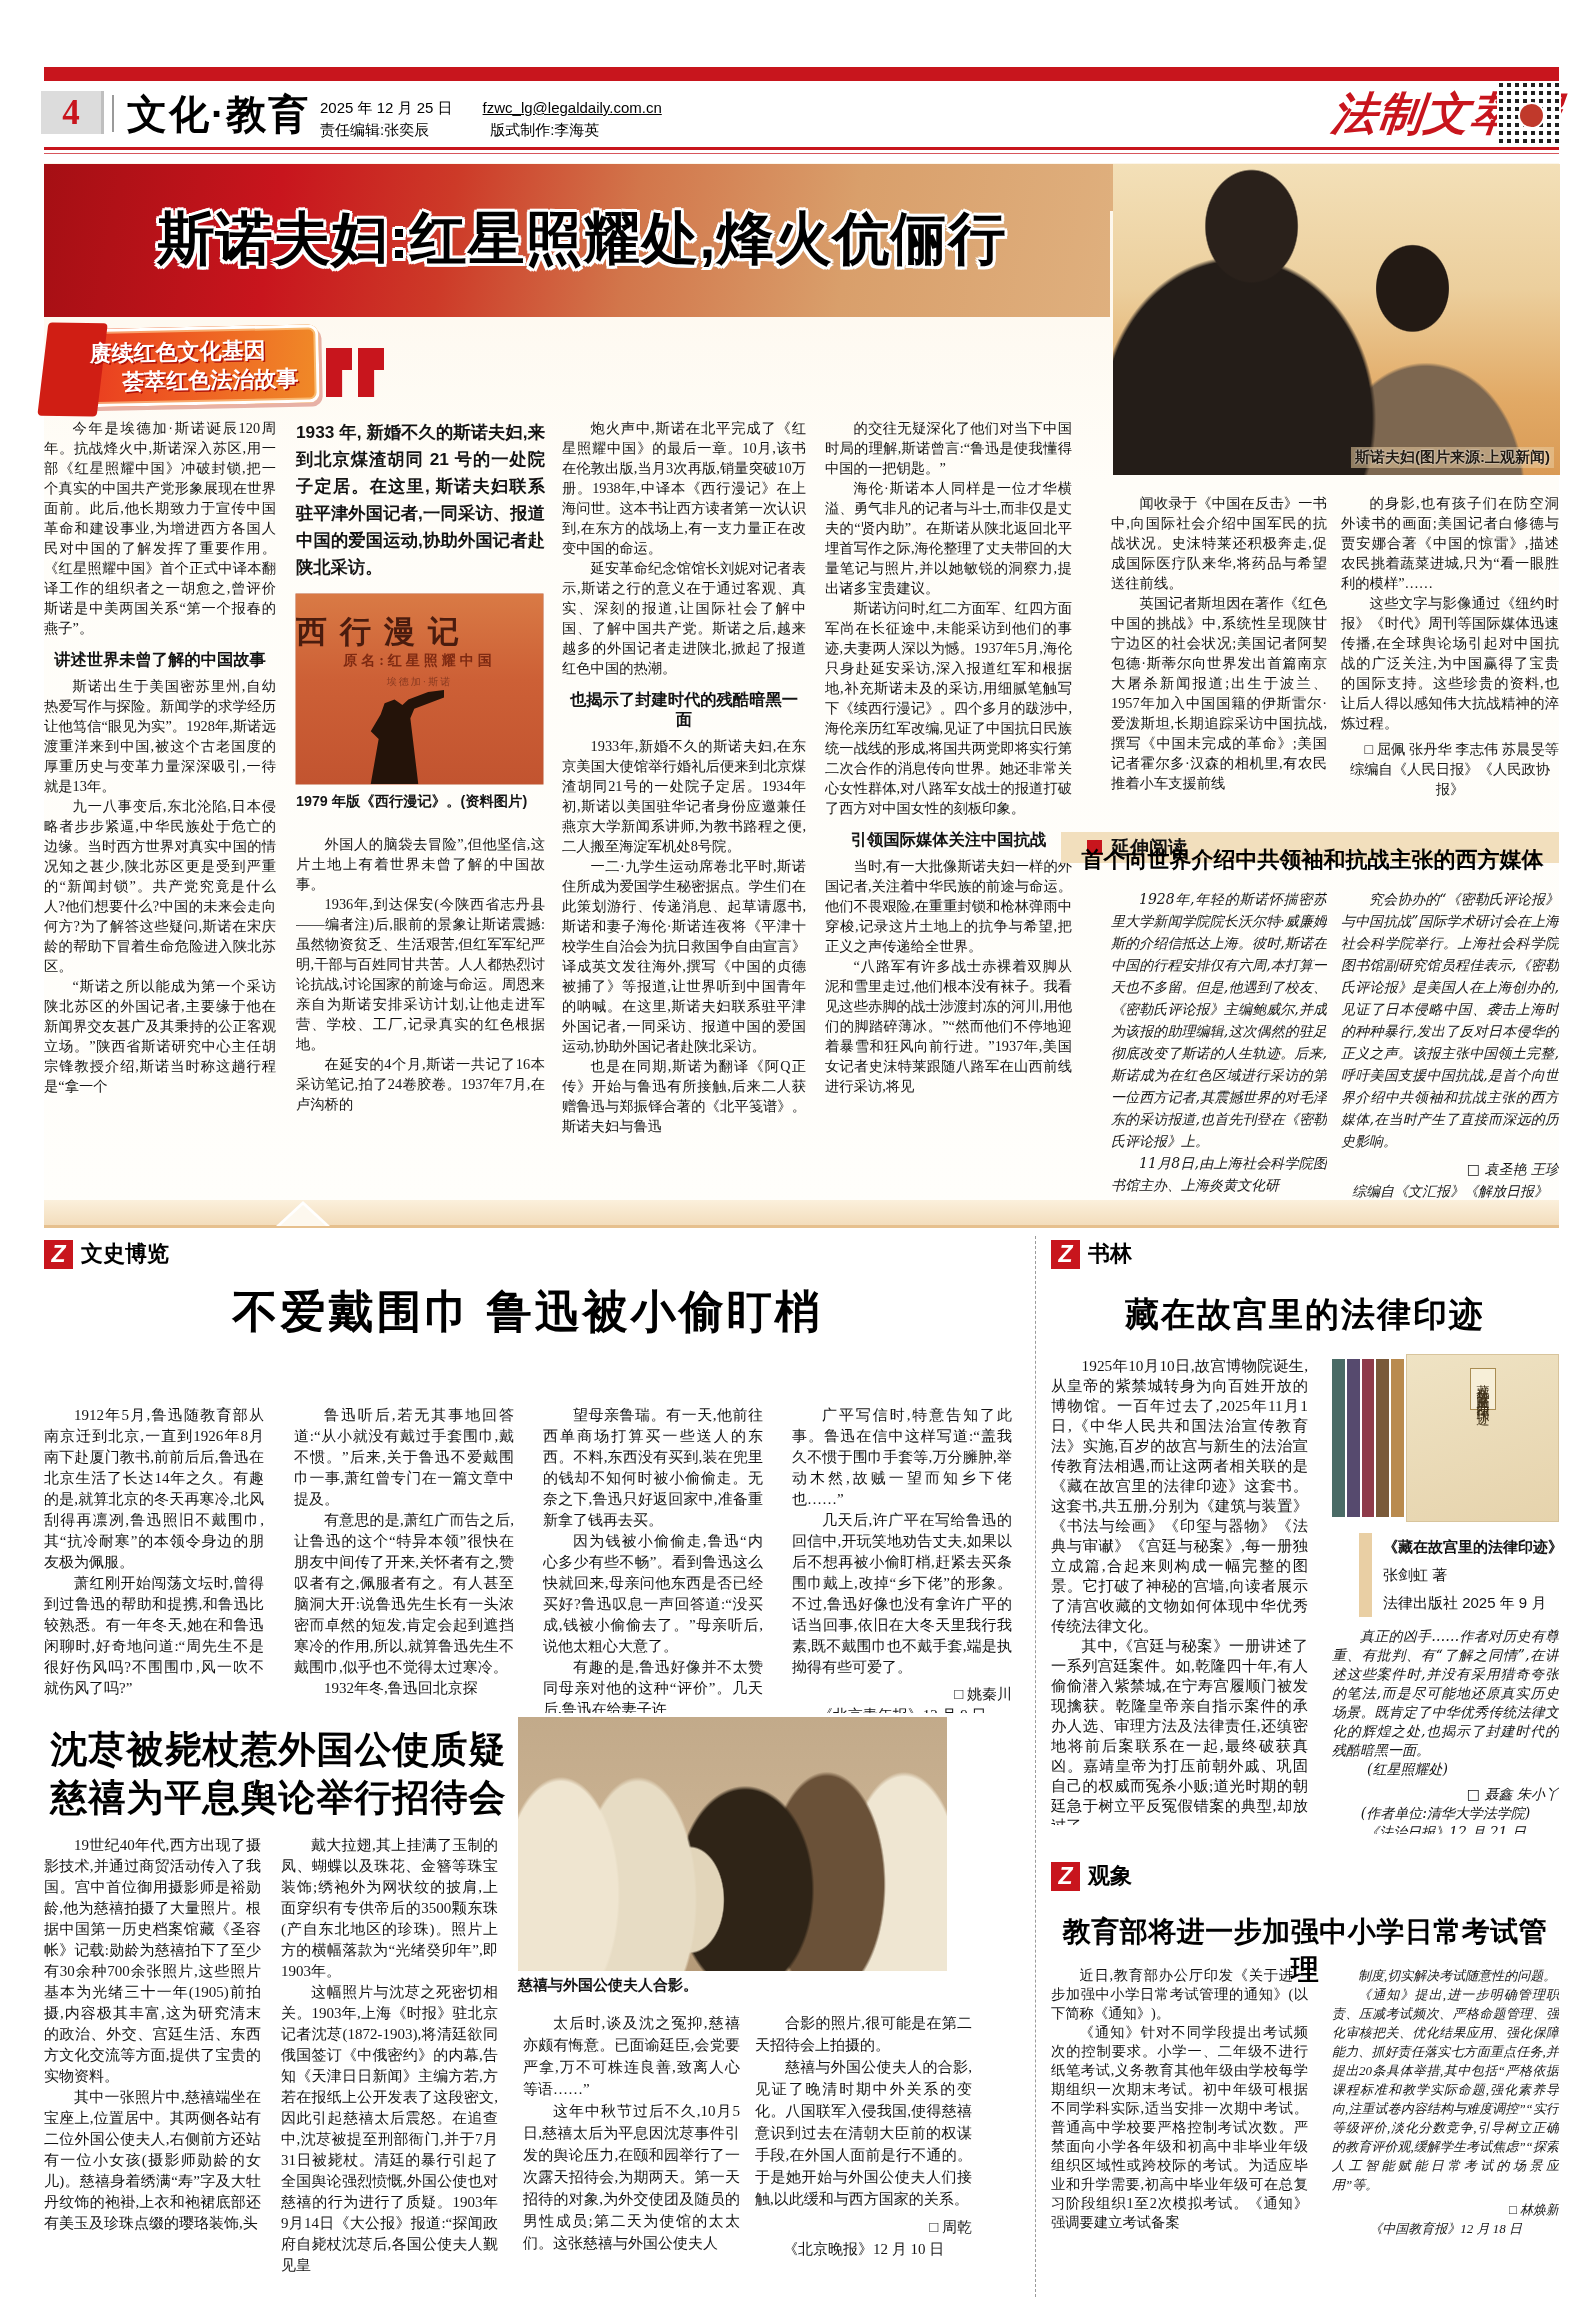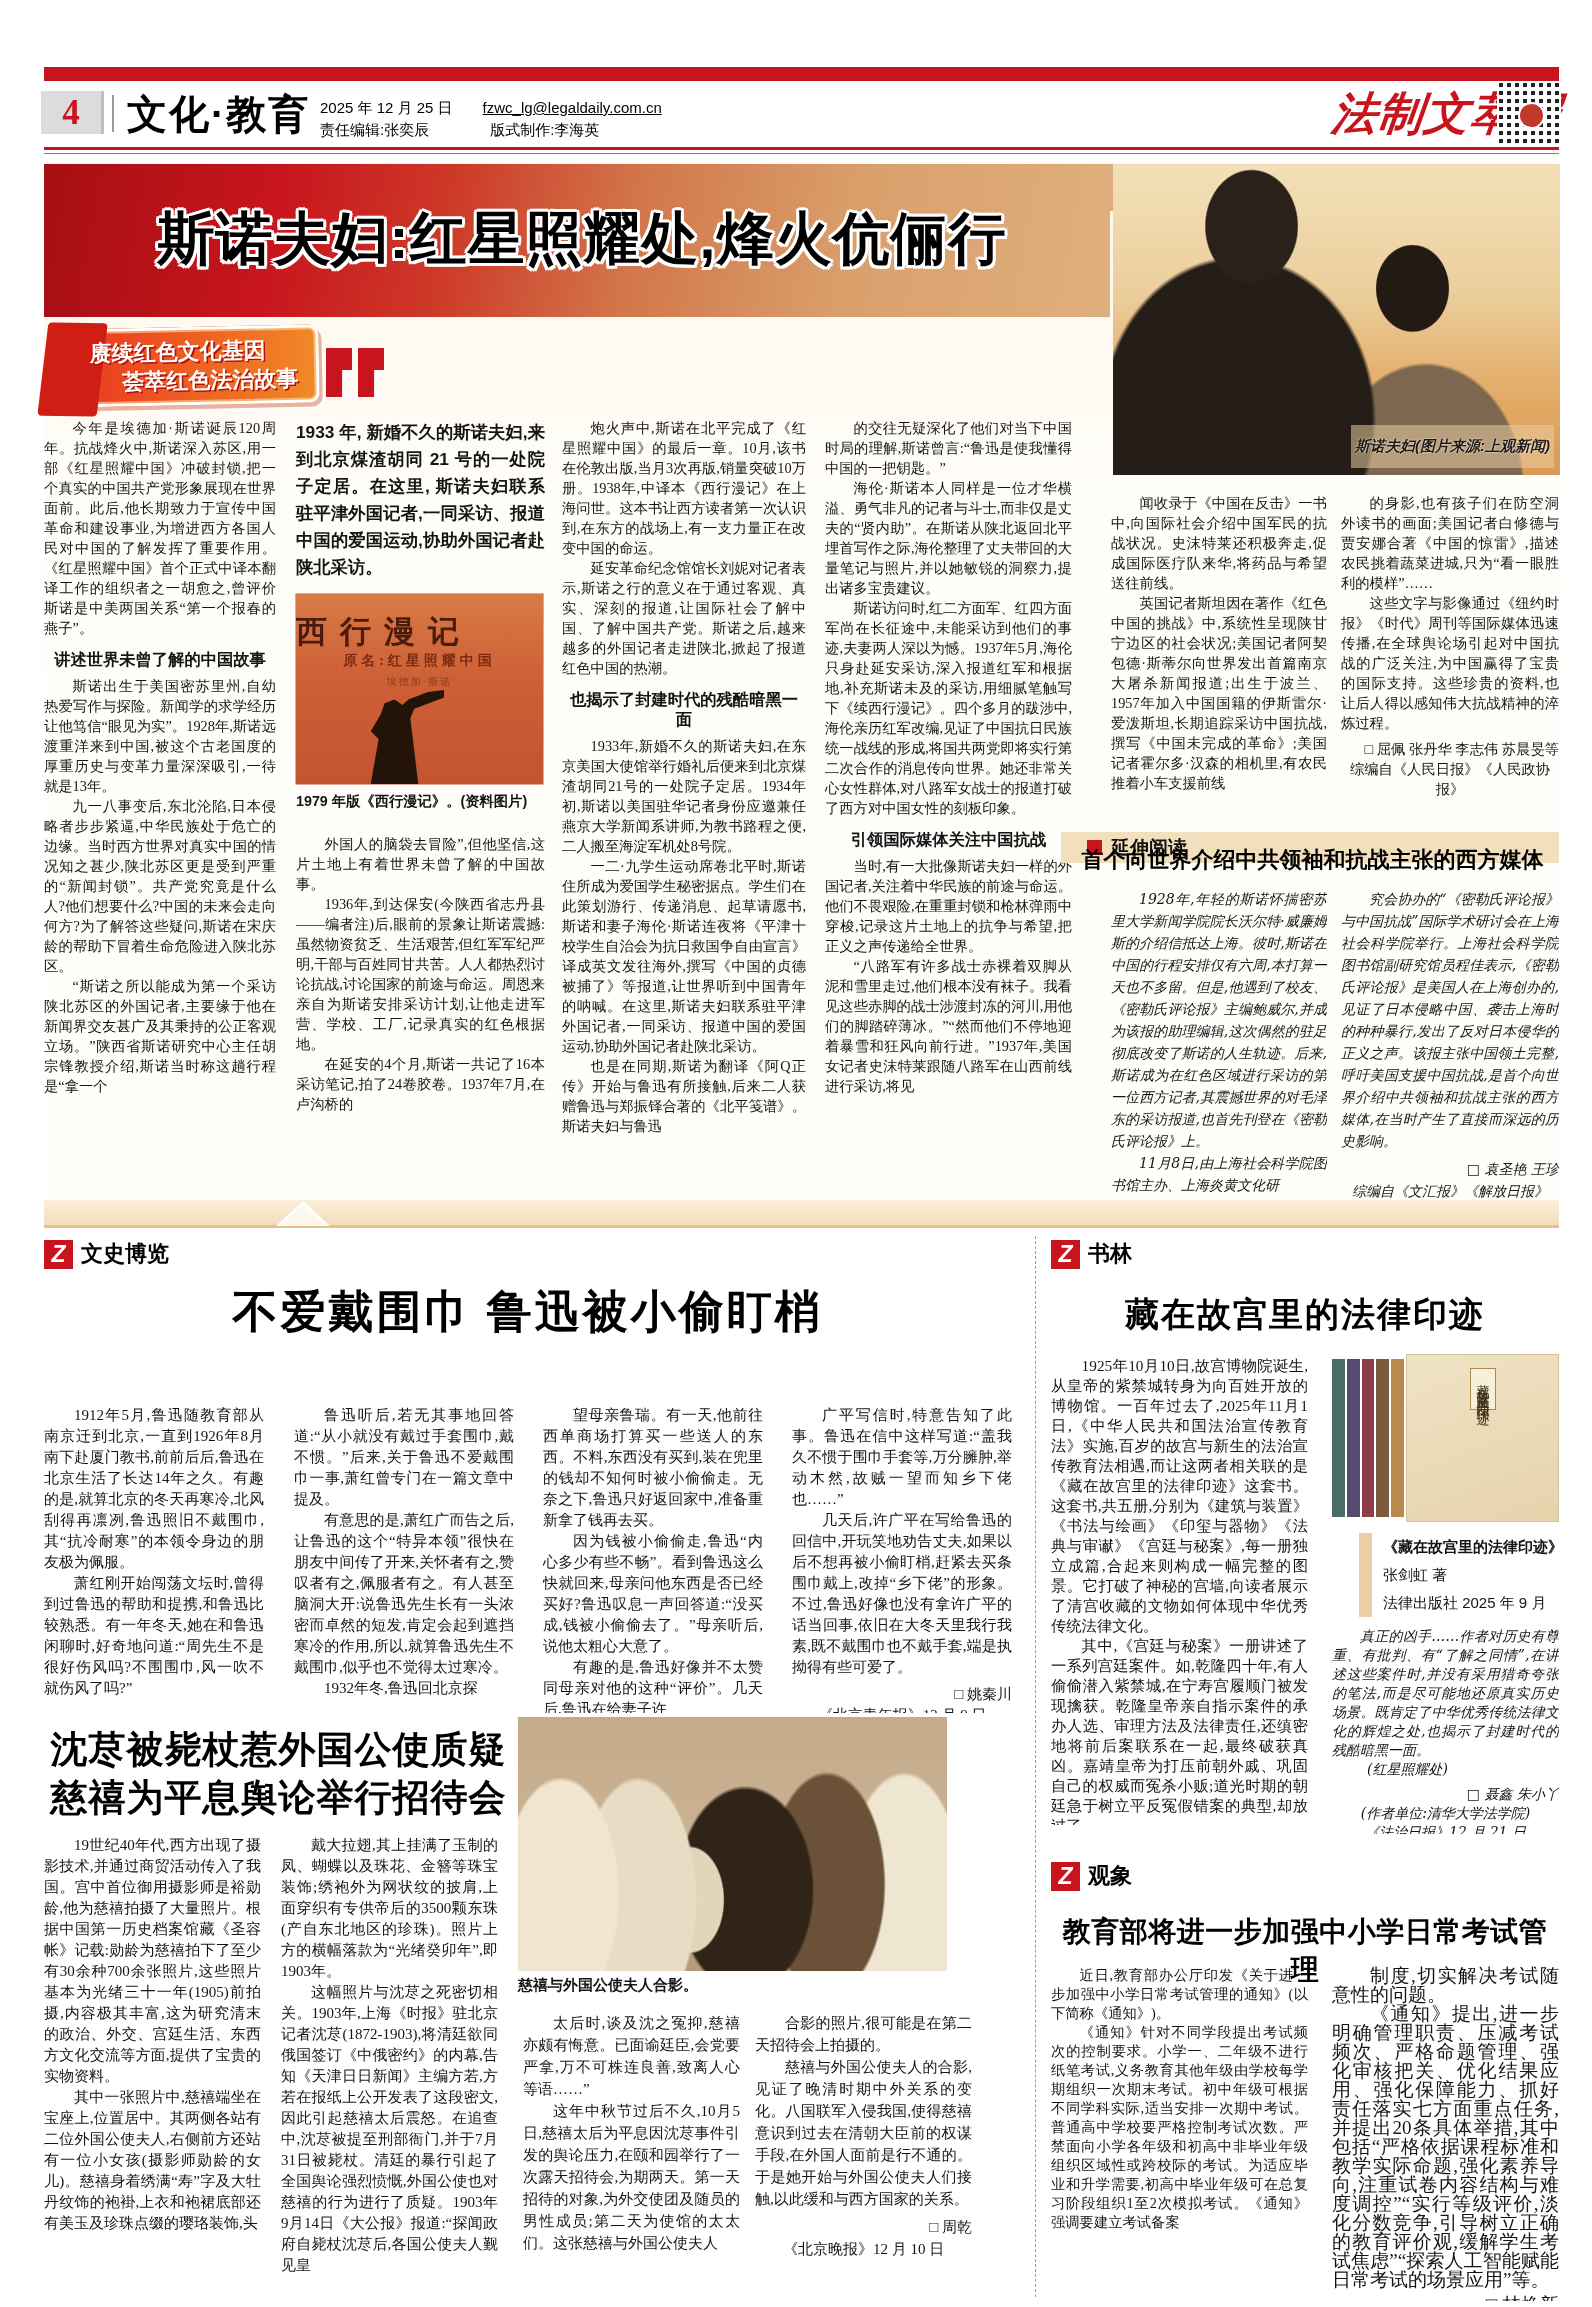--- a/index.html
+++ b/index.html
@@ -32,22 +32,22 @@
                  font-weight:900;font-size:57px;letter-spacing:1px;color:#000;
                  text-shadow:-3px 0 #fff,3px 0 #fff,0 -3px #fff,0 3px #fff,-2.5px -2.5px #fff,2.5px 2.5px #fff,-2.5px 2.5px #fff,2.5px -2.5px #fff;}
   .feat-photo{left:1113px;top:164px;width:447px;height:311px;overflow:hidden;
       background:
         radial-gradient(ellipse 47px 57px at 31% 20%, #2a211b 97%, transparent 100%),
         radial-gradient(ellipse 138px 163px at 28% 82%, #241d18 97%, transparent 100%),
         radial-gradient(ellipse 37px 44px at 67% 40%, #231a14 97%, transparent 100%),
         radial-gradient(ellipse 99px 128px at 70% 105%, #7d6750 97%, transparent 100%),
         linear-gradient(180deg,#f3e0b8 0%,#eccf9d 40%,#e2aa66 75%,#d99a55 100%);}
   .feat-photo .cap{position:absolute;right:6px;bottom:7px;font-family:"Liberation Sans",sans-serif;
-                   font-weight:bold;font-size:15px;color:#221a12;background:rgba(233,204,160,.55);padding:12px 4px;
-                   text-shadow:0 0 2px #fff;font-style:italic;}
+                   font-weight:bold;font-size:15px;color:#221a12;background:rgba(233,204,160,.55);padding:1px 4px;
+                   text-shadow:0 0 2px #fff;}
   .badge{left:62px;top:327px;width:257px;height:78px;border-radius:10px;transform:rotate(-1.2deg);
          background:linear-gradient(95deg,#e8331f 0%,#ee5a22 45%,#f08b28 100%);
          box-shadow:inset 0 0 0 3px #fff, inset 0 0 0 5px rgba(255,220,160,.6), 3px 4px 0 rgba(190,40,20,.35);
          display:flex;flex-direction:column;justify-content:center;padding-left:28px;box-sizing:border-box;}
   .badge:before{content:"";position:absolute;left:-19px;top:-7px;width:59px;height:94px;background:#d01e14;
          transform:rotate(8deg) skewY(-6deg);z-index:-1;border-radius:4px;}
   .badge div{font-family:"Liberation Sans",sans-serif;font-weight:900;font-size:22px;color:#fff;
              text-shadow:1.5px 1.5px 0 #b01208;line-height:29px;}
   .badge div:nth-child(2){padding-left:32px;}
   .fcol{position:absolute;font-size:14.3px;line-height:20px;text-align:justify;overflow:hidden;}
@@ -304,19 +304,19 @@
 
 <div class="sechead" style="left:1051px;top:1861px;">
   <span class="zlogo">Z</span>
   <span>观象</span>
 </div>
 <div class="headline2" style="left:1051px;top:1913px;width:508px;font-size:28px;letter-spacing:0.5px;">教育部将进一步加强中小学日常考试管理</div>
 <div class="mcol" style="left:1051px;top:1966px;width:257px;height:335px;font-size:14.3px;line-height:19px;">
     <p class="t-p">近日,教育部办公厅印发《关于进一步加强中小学日常考试管理的通知》(以下简称《通知》)。</p>
     <p class="t-p">《通知》针对不同学段提出考试频次的控制要求。小学一、二年级不进行纸笔考试,义务教育其他年级由学校每学期组织一次期末考试。初中年级可根据不同学科实际,适当安排一次期中考试。普通高中学校要严格控制考试次数。严禁面向小学各年级和初高中非毕业年级组织区域性或跨校际的考试。为适应毕业和升学需要,初高中毕业年级可在总复习阶段组织1至2次模拟考试。《通知》强调要建立考试备案</p>
   </div>
-<div class="mcol" style="left:1332px;top:1966px;width:227px;height:335px;font-size:19px;line-height:19px;">
+<div class="mcol" style="left:1332px;top:1966px;width:227px;height:335px;font-size:13px;line-height:19px;font-style:italic;">
     <p class="t-p">制度,切实解决考试随意性的问题。</p>
     <p class="t-p">《通知》提出,进一步明确管理职责、压减考试频次、严格命题管理、强化审核把关、优化结果应用、强化保障能力、抓好责任落实七方面重点任务,并提出20条具体举措,其中包括“严格依据课程标准和教学实际命题,强化素养导向,注重试卷内容结构与难度调控”“实行等级评价,淡化分数竞争,引导树立正确的教育评价观,缓解学生考试焦虑”“探索人工智能赋能日常考试的场景应用”等。</p>
     <p class="t-byline">□ 林焕新</p>
     <p class="t-source">《中国教育报》12 月 18 日</p>
   </div>
 
 
 </body></html>

